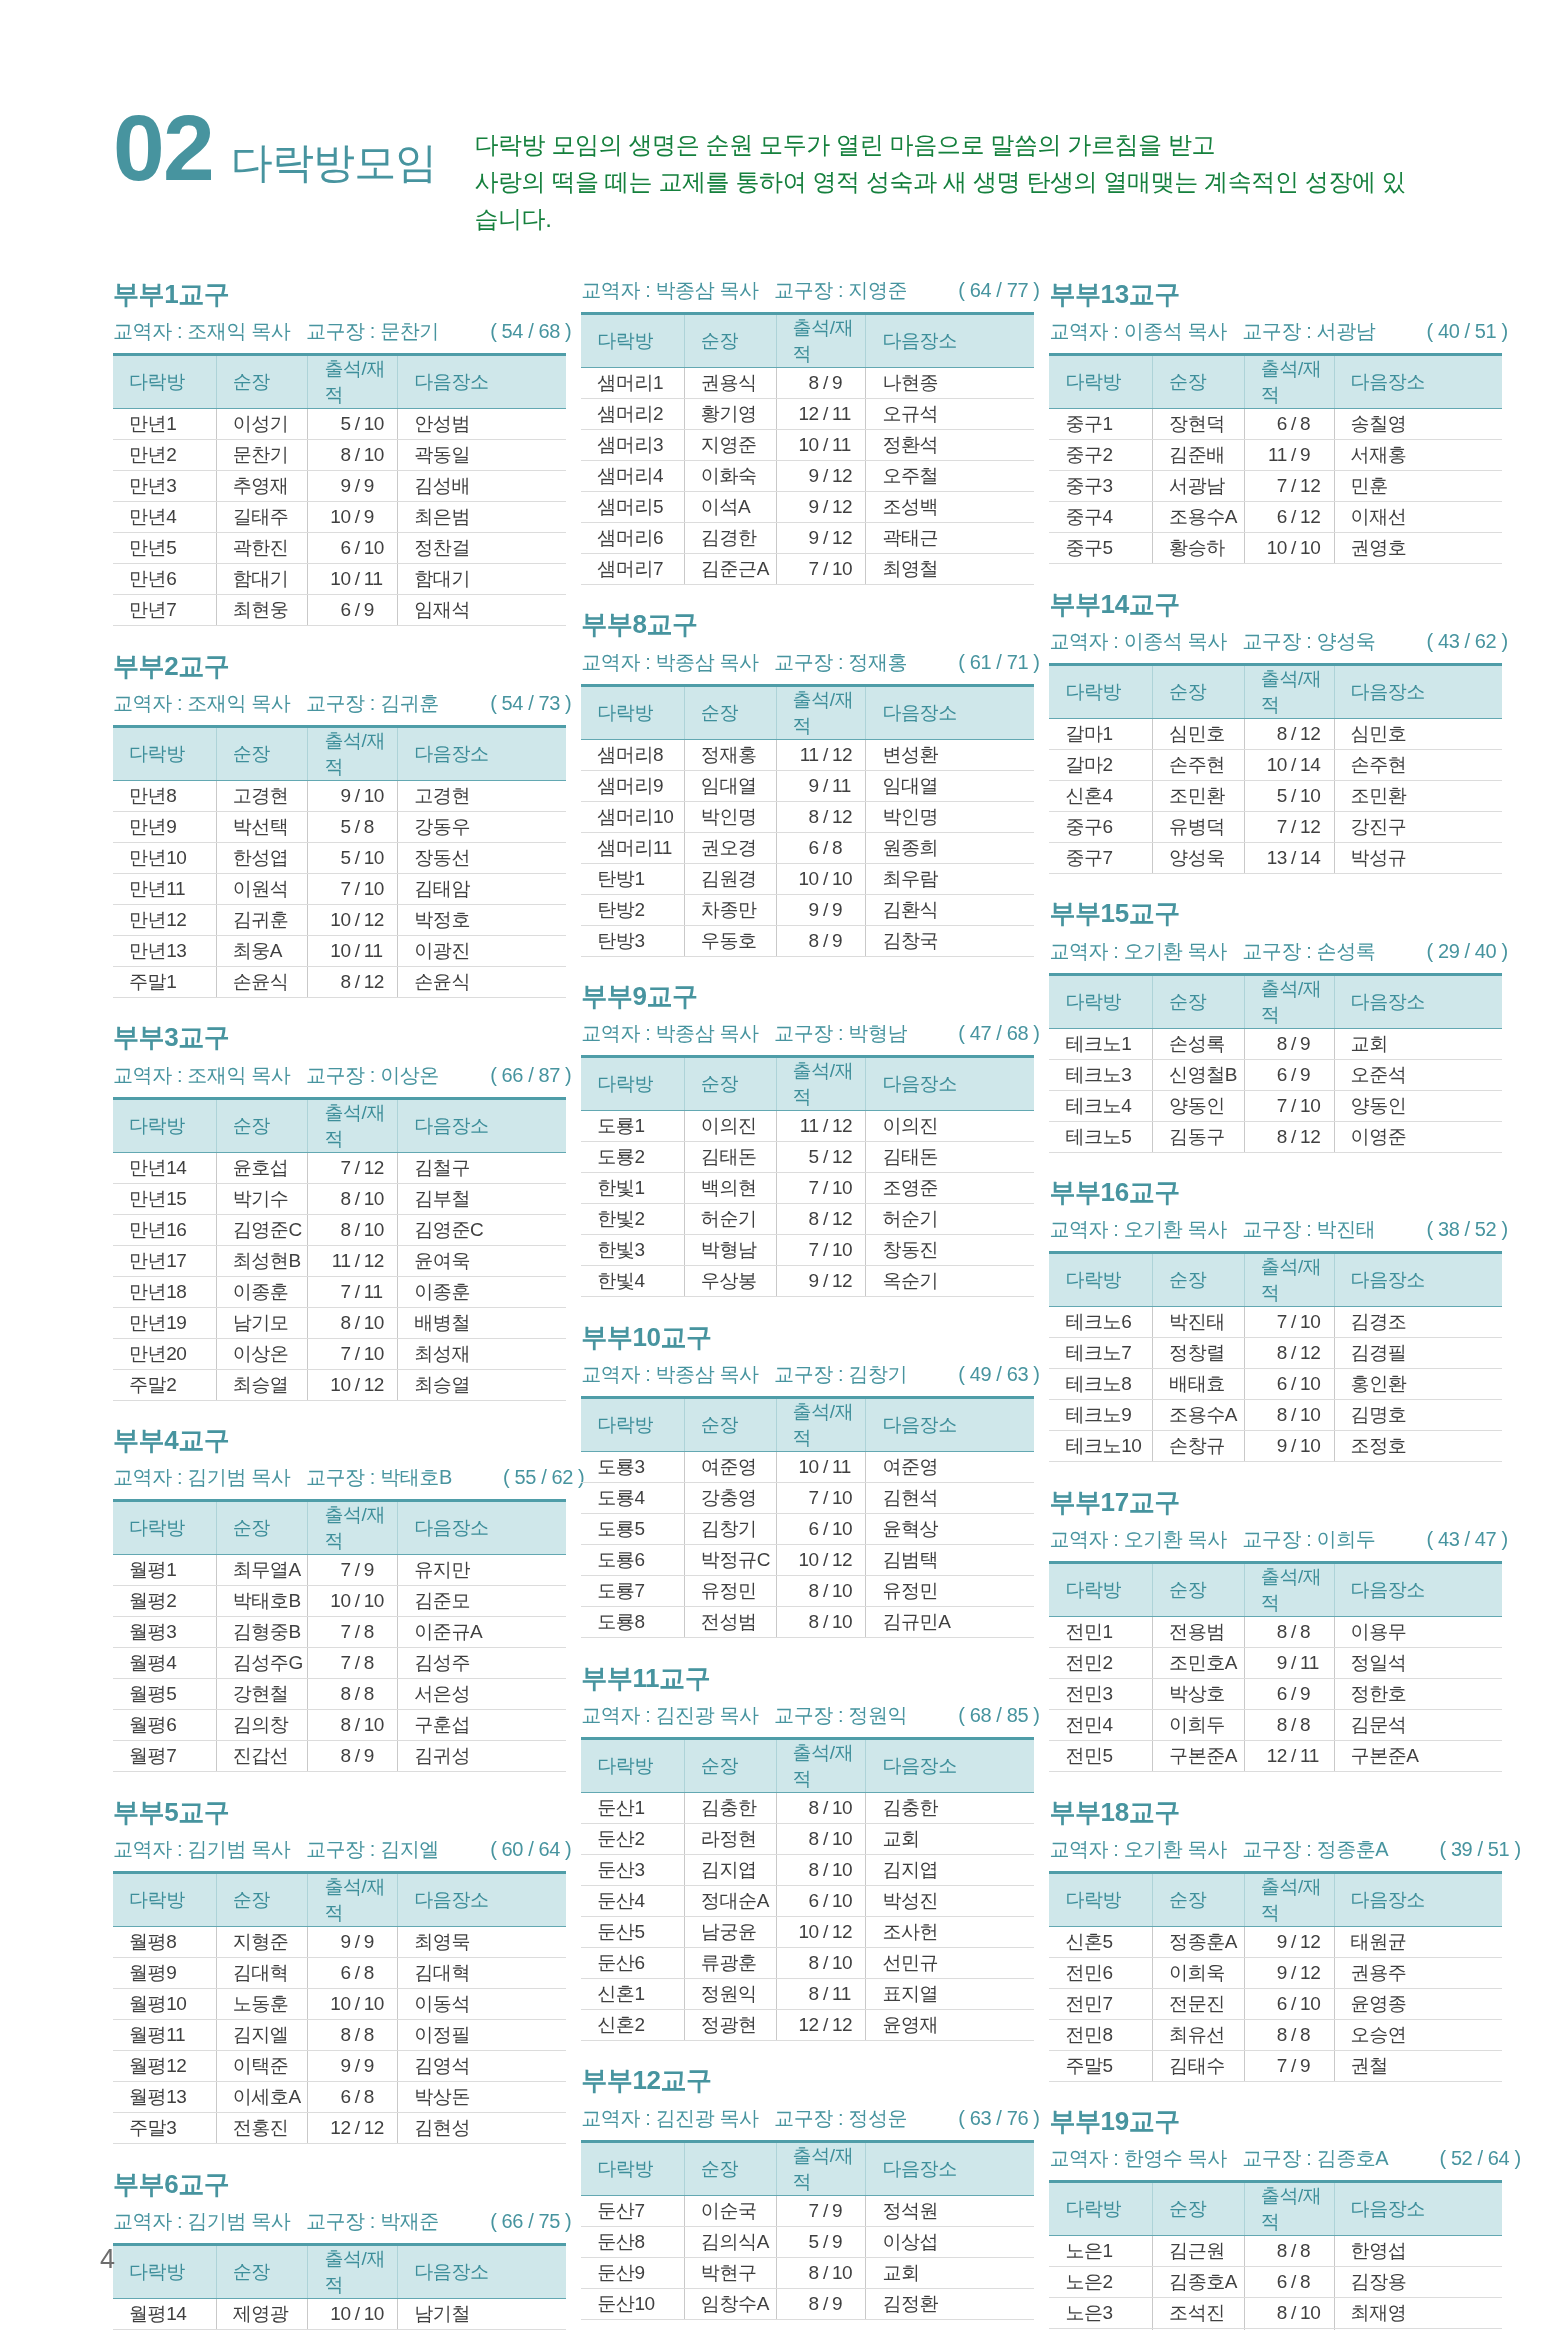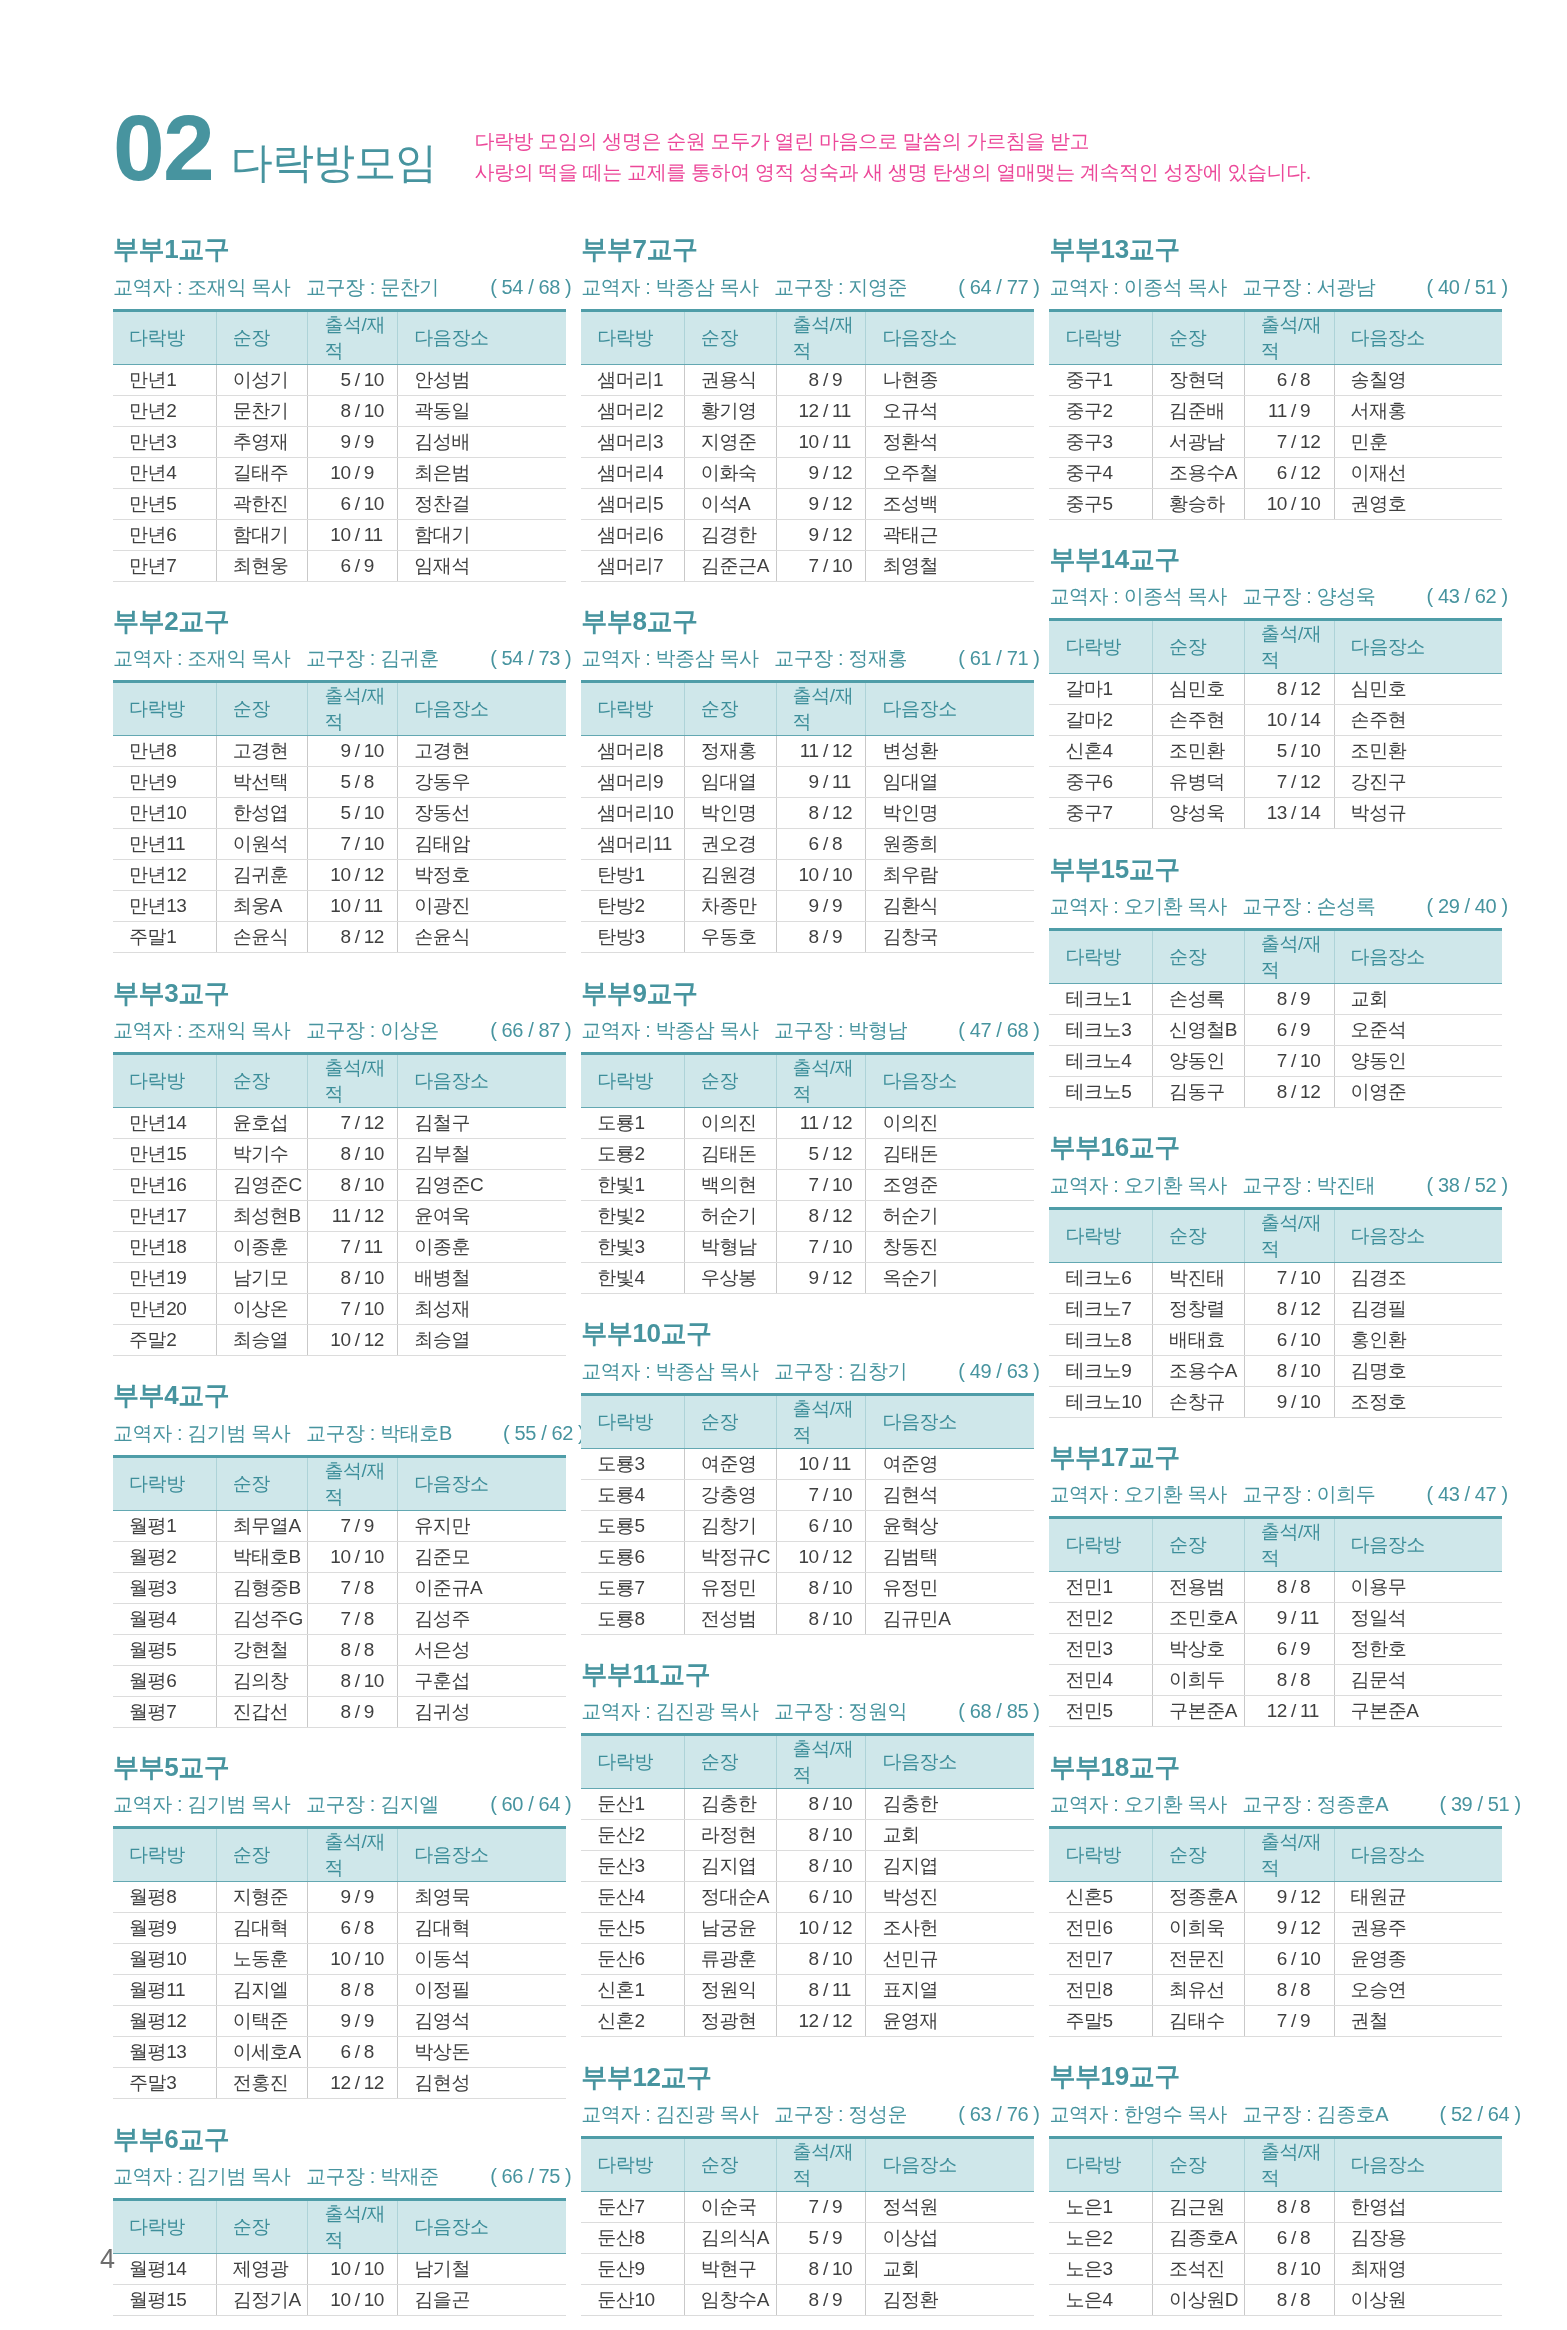--- a/index.html
+++ b/index.html
@@ -12,21 +12,21 @@
 
   
   .hdr{display:flex;align-items:flex-start;}
   .hdr-num{
     font-size:93px;line-height:0.95;font-weight:700;color:#47949f;letter-spacing:-1.8px;
   }
   .hdr-title{
     font-size:42px;font-weight:400;color:#47949f;margin:30.5px 0 0 18px;letter-spacing:-0.9px;white-space:nowrap;
   }
   .hdr-desc{
-    font-size:20px;line-height:1.55;color:#ec4899;margin:21.5px 0 0 38px;letter-spacing:-0.4px;
+    font-size:24px;line-height:1.55;color:#15803d;margin:21.5px 0 0 38px;letter-spacing:-0.4px;
   }
 
   
   .columns{display:flex;gap:15.2px;margin-top:40px;}
   .column{width:453px;flex:0 0 453px;}
 
   .district{margin-bottom:22.4px;}
   .d-title{
     font-size:26px;font-weight:700;color:#47949f;margin:0 0 6.3px 0;letter-spacing:-0.4px;
   }
@@ -655,21 +655,20 @@
                   </span>
                 </td>
                 <td class="c4">김을곤</td>
               </tr>
             </tbody>
     </table>
   </section>
 </div>
       <div class="column">
   <section class="district">
-    <h2 class="d-title">부부7교구</h2>
     <div class="d-info">
       <span class="d-staff">교역자 : 박종삼 목사&nbsp;&nbsp;&nbsp;교구장 : 지영준</span>
       <span class="d-total">( 64 / 77 )</span>
     </div>
     <table class="d-table">
       <thead>
         <tr>
           <th class="c1">다락방</th>
           <th class="c2">순장</th>
           <th class="c3">출석/재적</th>

